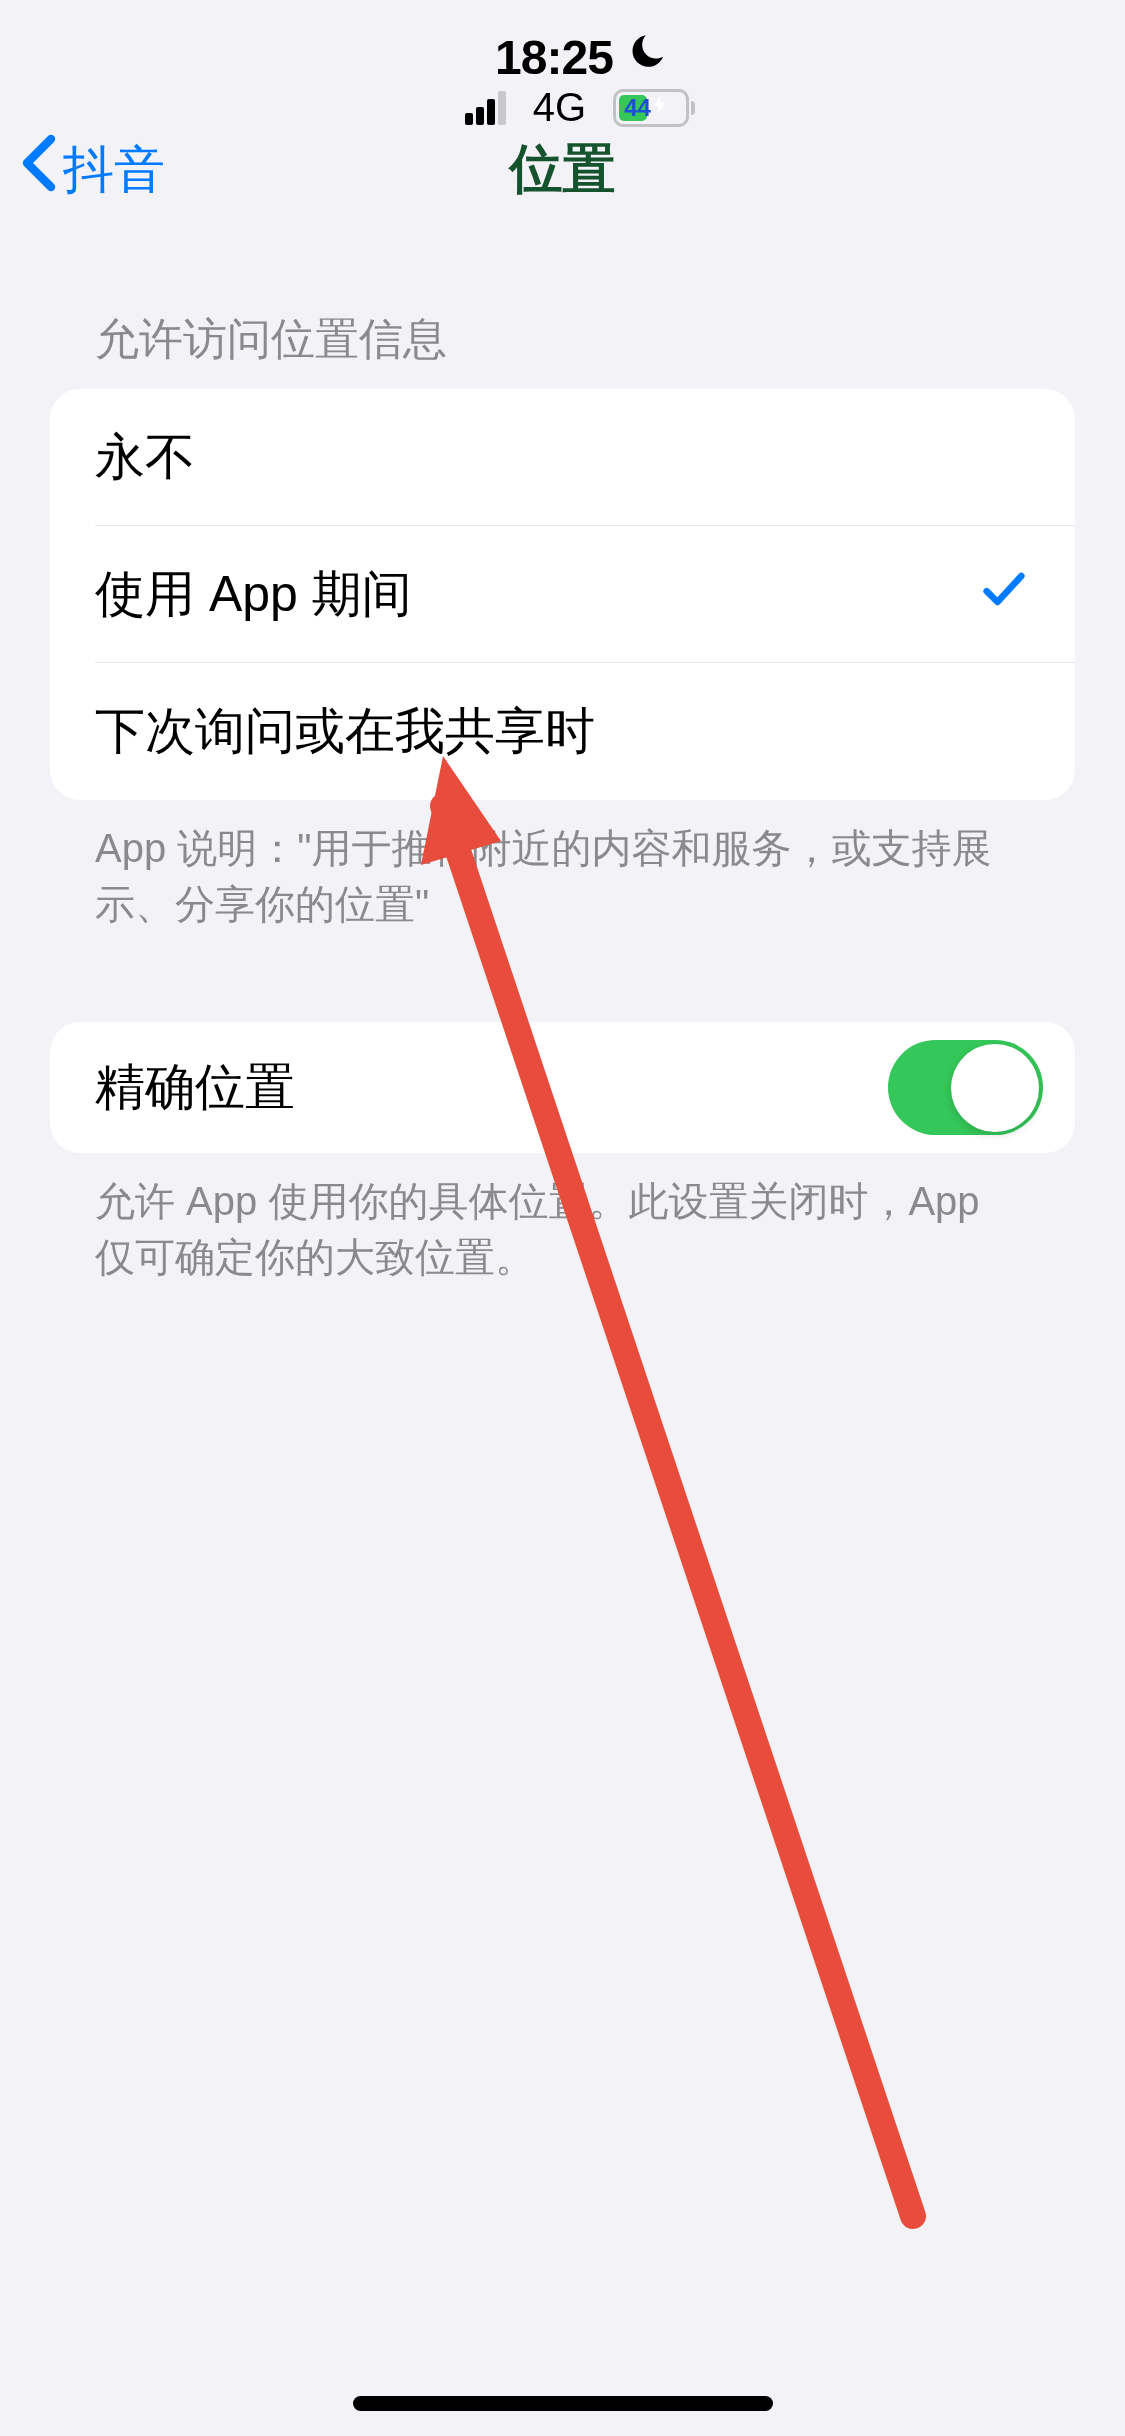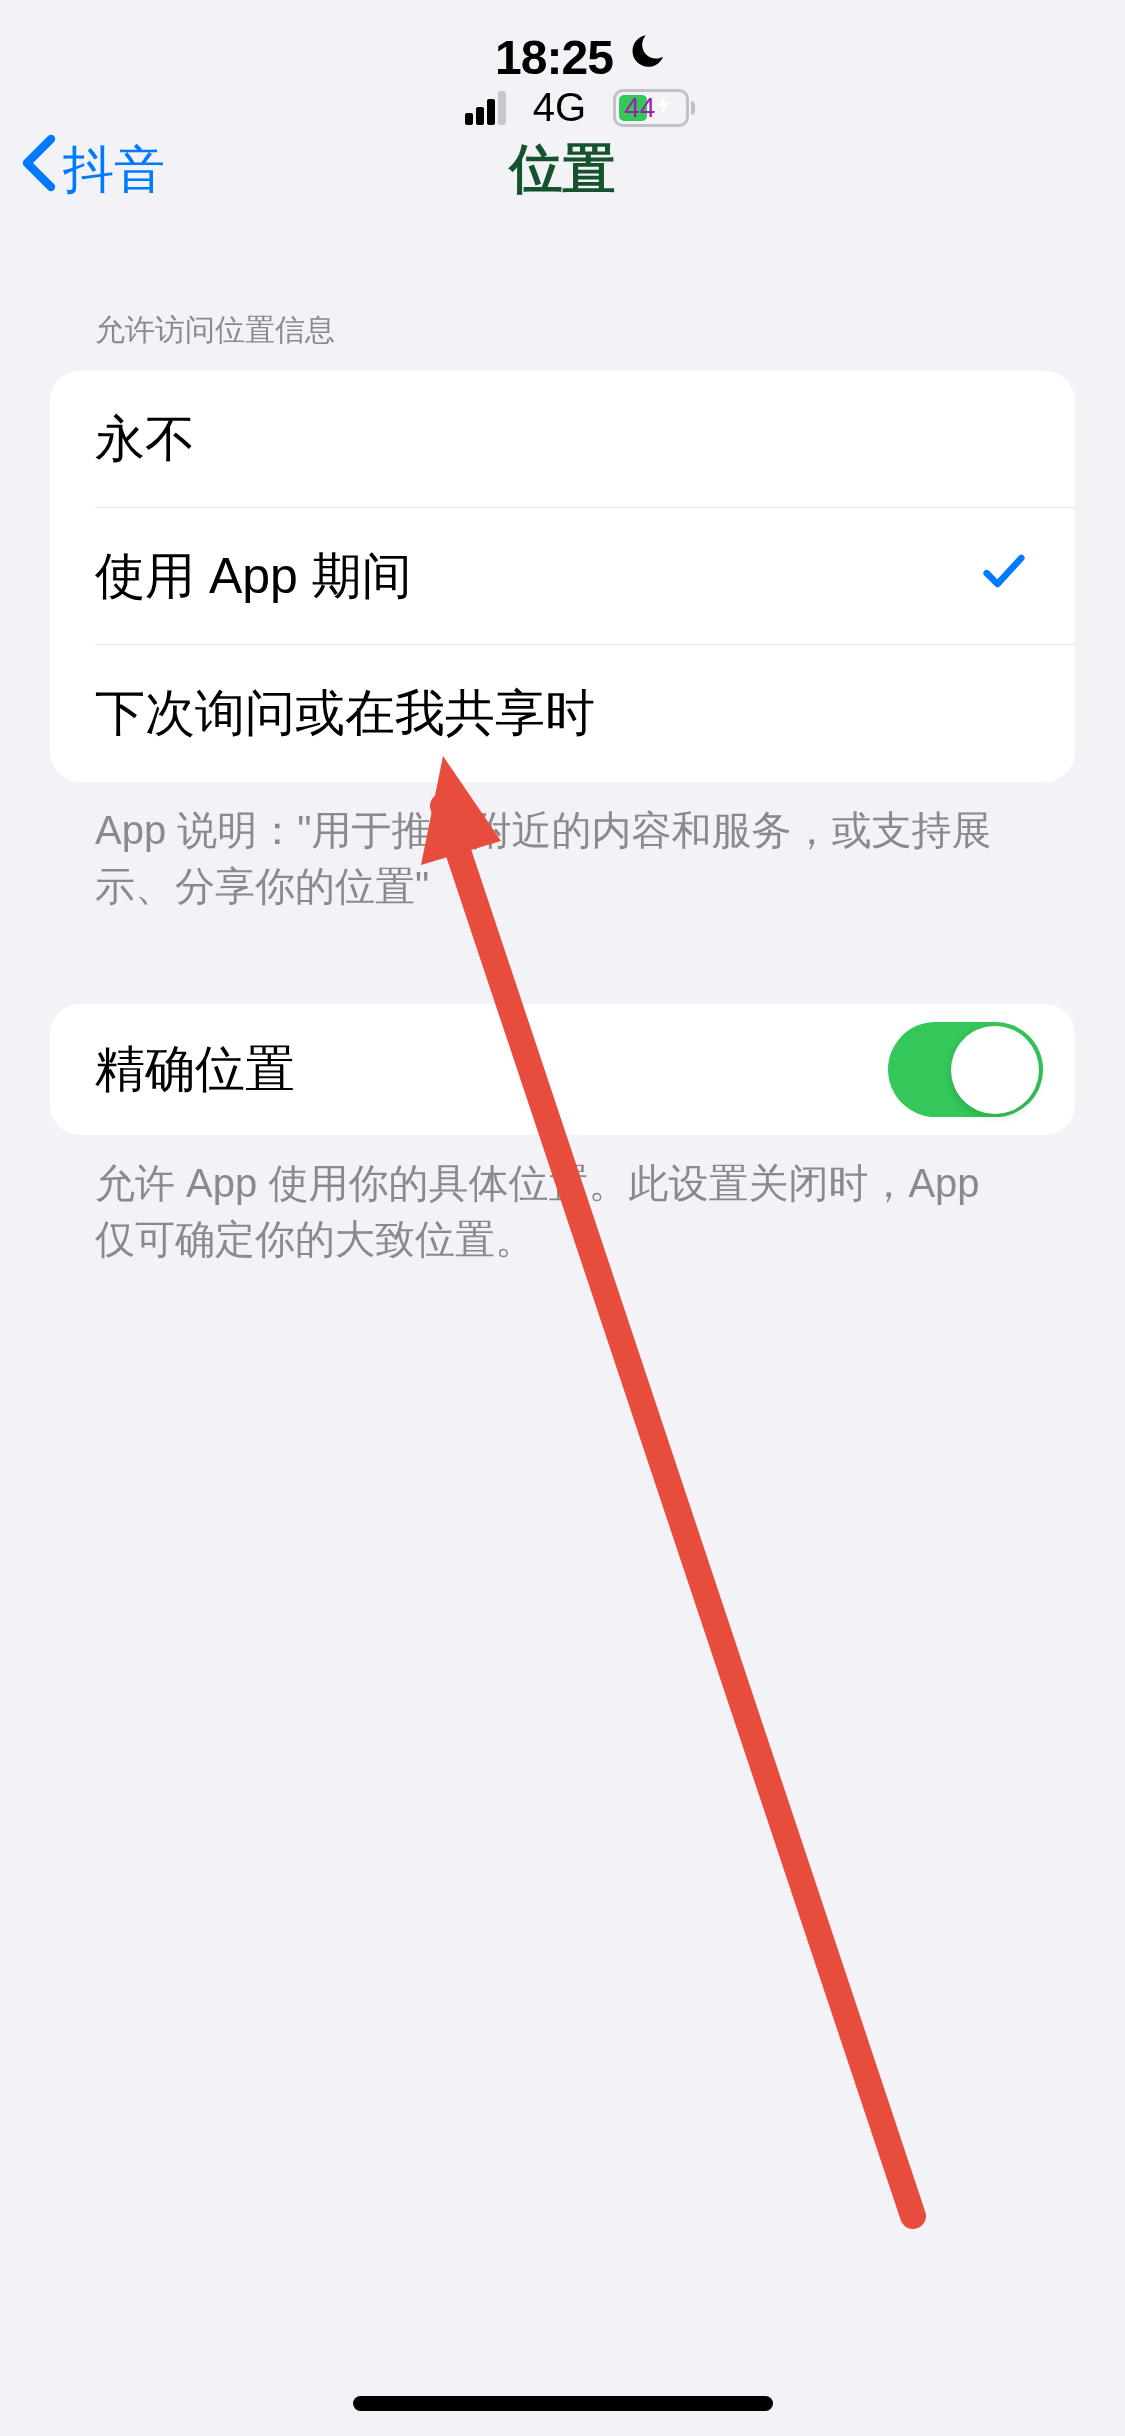--- a/index.html
+++ b/index.html
@@ -82,23 +82,23 @@
       display: flex;
       align-items: center;
       justify-content: flex-start;
       padding-left: 7px;
     }
     .battery-text {
       position: absolute;
       left: 8px;
       top: 50%;
       transform: translateY(-50%);
-      font-size: 28px;
-      font-weight: 400;
-      color: #a21caf;
+      font-size: 24px;
+      font-weight: 700;
+      color: #1d4ed8;
       z-index: 2;
       display: flex;
       align-items: center;
       gap: 1px;
     }
     .bolt {
       font-size: 20px;
     }
     .battery-tip {
       width: 4px;
@@ -132,21 +132,21 @@
       font-size: 53px;
       font-weight: 600;
       color: #14532d;
       width: 100%;
       text-align: center;
     }
     .content {
       padding: 0 50px;
     }
     .section-header {
-      font-size: 30px;
+      font-size: 44px;
       color: #8a8a8e;
       padding: 75px 0 20px 45px;
     }
     .group {
       background: #fff;
       border-radius: 30px;
       overflow: hidden;
     }
     .row {
       display: flex;

